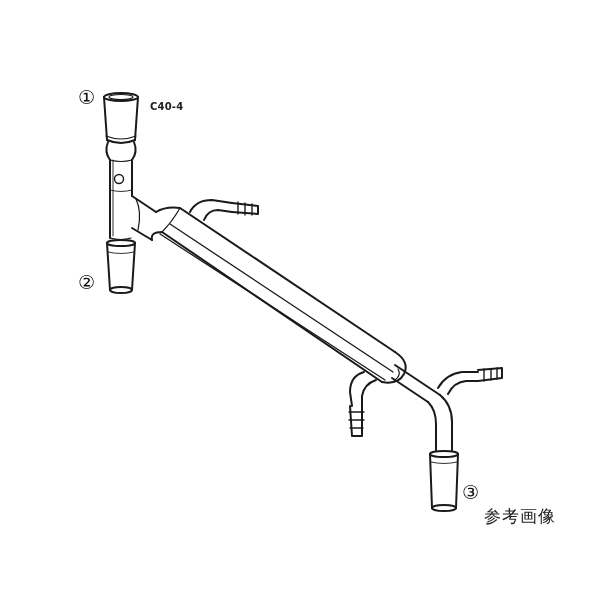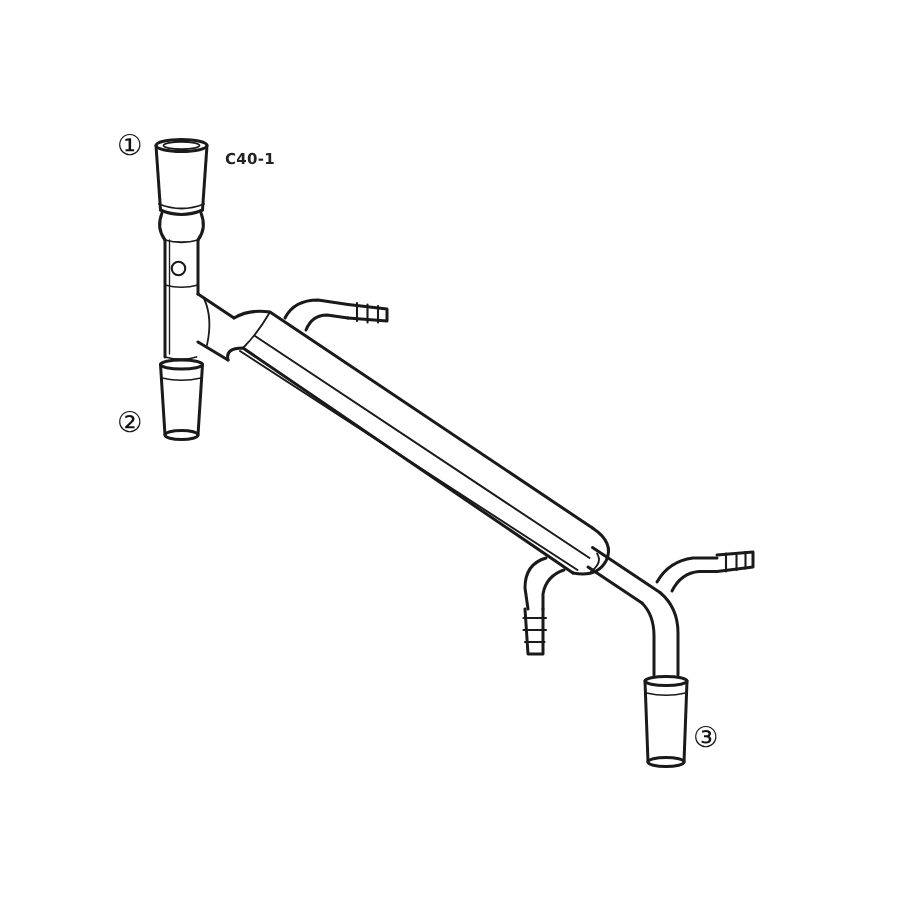--- a/index.html
+++ b/index.html
@@ -132,15 +132,16 @@
       <path d="M458 454 L456 508"></path>
       <ellipse cx="444" cy="508" rx="12" ry="3"></ellipse>
       <path d="M431 462 Q444 465 457 462" stroke-width="0.9"></path>
     </g>
   </svg>
 
   <span class="callout" style="left:78px; top:88px;">①</span>
   <span class="callout" style="left:78px; top:273px;">②</span>
   <span class="callout" style="left:462px; top:483px;">③</span>
 
-  <span class="model-code" style="left:150px; top:101px;">C40-1</span>
+  <span class="model-code" style="left:150px; top:101px;">C40-4</span>
 
+  <span class="caption" style="left:484px; top:505px;">参考画像</span>
 </div>
 
 </body></html>

